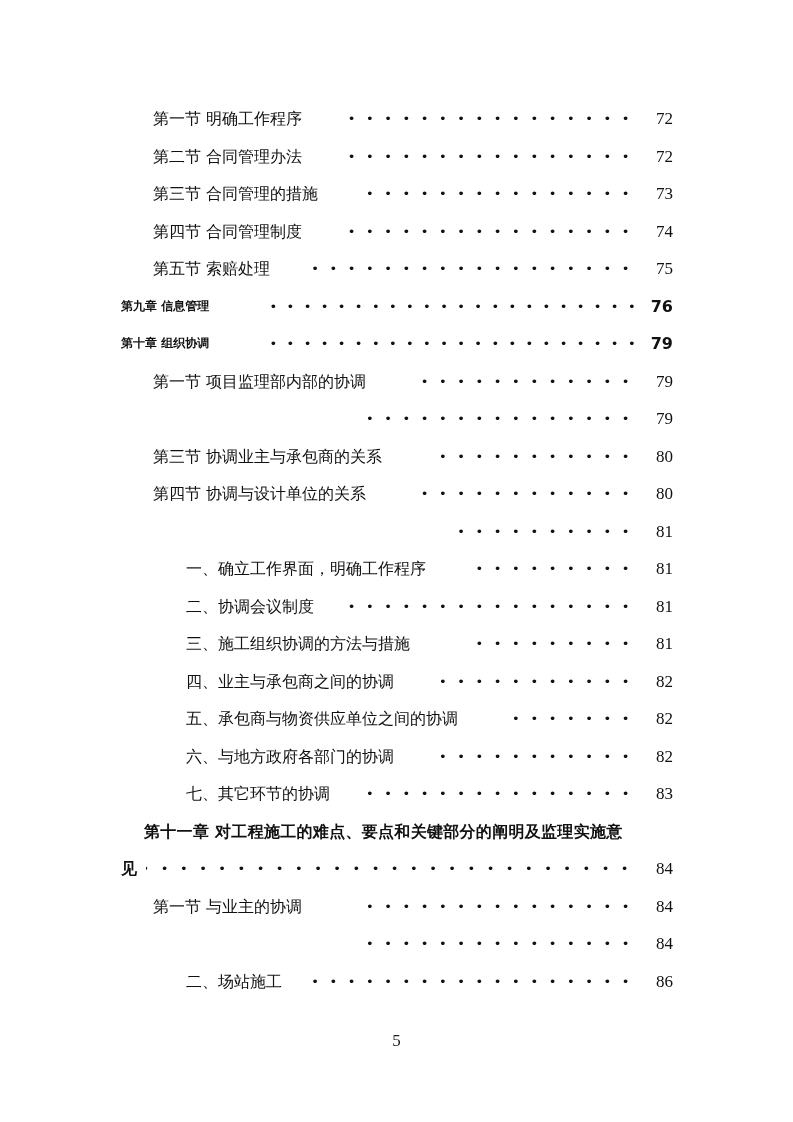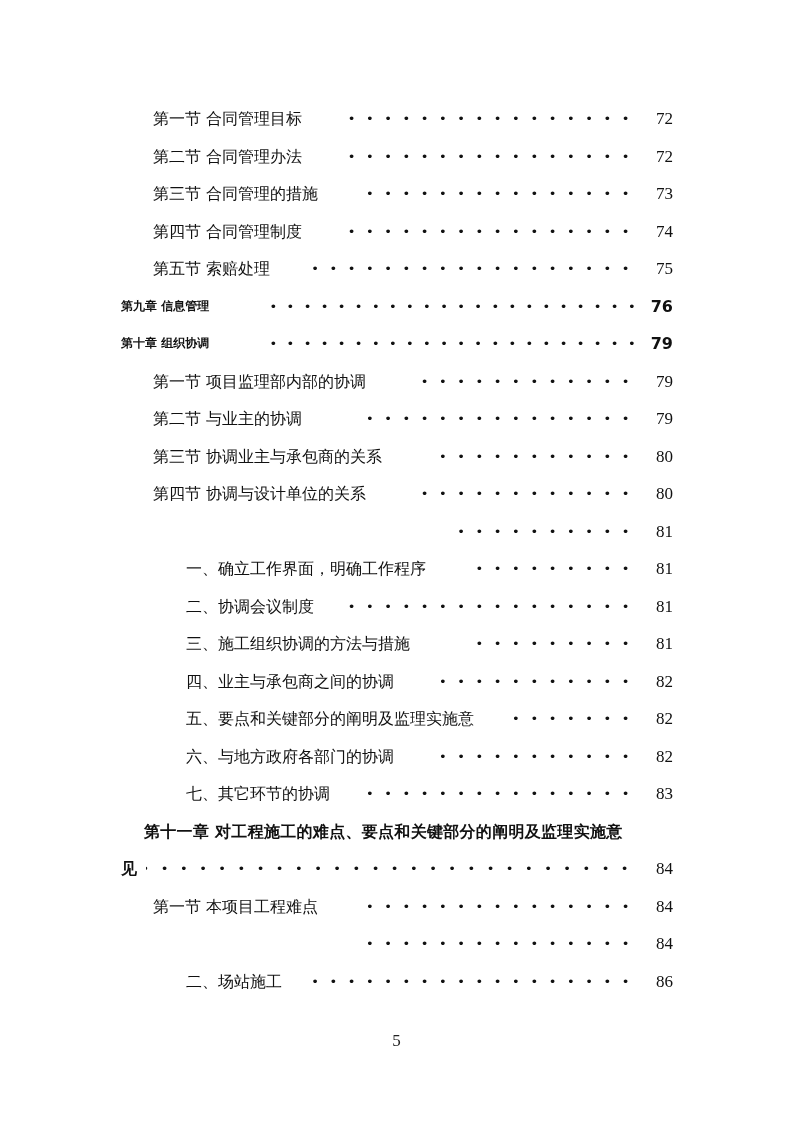--- a/index.html
+++ b/index.html
@@ -81,21 +81,21 @@
       color: #222;
     }
   </style>
 </head>
 <body>
 
 <div class="page">
   <div class="toc">
 
     <div class="toc-row lvl2" style="top:0px">
-      <span class="title">第一节  合同管理目标</span>
+      <span class="title">第一节  明确工作程序</span>
       <span class="leader" style="left:340px;width:300px">•••••••••••••••••••••••••••••••••••••••</span>
       <span class="page-num">72</span>
     </div>
 
     <div class="toc-row lvl2" style="top:37.5px">
       <span class="title">第二节  合同管理办法</span>
       <span class="leader" style="left:340px;width:300px">•••••••••••••••••••••••••••••••••••••••</span>
       <span class="page-num">72</span>
     </div>
 
@@ -129,21 +129,20 @@
       <span class="page-num">79</span>
     </div>
 
     <div class="toc-row lvl2" style="top:262.5px">
       <span class="title">第一节  项目监理部内部的协调</span>
       <span class="leader" style="left:410px;width:230px">•••••••••••••••••••••••••••••••••••••••</span>
       <span class="page-num">79</span>
     </div>
 
     <div class="toc-row lvl2" style="top:300px">
-      <span class="title">第二节  与业主的协调</span>
       <span class="leader" style="left:356px;width:284px">•••••••••••••••••••••••••••••••••••••••</span>
       <span class="page-num">79</span>
     </div>
 
     <div class="toc-row lvl2" style="top:337.5px">
       <span class="title">第三节  协调业主与承包商的关系</span>
       <span class="leader" style="left:428px;width:212px">•••••••••••••••••••••••••••••••••••••••</span>
       <span class="page-num">80</span>
     </div>
 
@@ -176,21 +175,21 @@
       <span class="page-num">81</span>
     </div>
 
     <div class="toc-row lvl3" style="top:562.5px">
       <span class="title">四、业主与承包商之间的协调</span>
       <span class="leader" style="left:436px;width:204px">•••••••••••••••••••••••••••••••••••••••</span>
       <span class="page-num">82</span>
     </div>
 
     <div class="toc-row lvl3" style="top:600px">
-      <span class="title">五、要点和关键部分的阐明及监理实施意</span>
+      <span class="title">五、承包商与物资供应单位之间的协调</span>
       <span class="leader" style="left:508px;width:132px">•••••••••••••••••••••••••••••••••••••••</span>
       <span class="page-num">82</span>
     </div>
 
     <div class="toc-row lvl3" style="top:637.5px">
       <span class="title">六、与地方政府各部门的协调</span>
       <span class="leader" style="left:436px;width:204px">•••••••••••••••••••••••••••••••••••••••</span>
       <span class="page-num">82</span>
     </div>
 
@@ -204,21 +203,21 @@
       <span class="title">第十一章  对工程施工的难点、要点和关键部分的阐明及监理实施意</span>
     </div>
 
     <div class="toc-row cont" style="top:750px">
       <span class="title">见</span>
       <span class="leader" style="left:146px;width:494px;letter-spacing:11.5px">•••••••••••••••••••••••••••••••••••••••</span>
       <span class="page-num">84</span>
     </div>
 
     <div class="toc-row lvl2" style="top:787.5px">
-      <span class="title">第一节  本项目工程难点</span>
+      <span class="title">第一节  与业主的协调</span>
       <span class="leader" style="left:356px;width:284px">•••••••••••••••••••••••••••••••••••••••</span>
       <span class="page-num">84</span>
     </div>
 
     <div class="toc-row lvl3" style="top:825px">
       <span class="leader" style="left:364px;width:276px">•••••••••••••••••••••••••••••••••••••••</span>
       <span class="page-num">84</span>
     </div>
 
     <div class="toc-row lvl3" style="top:862.5px">

